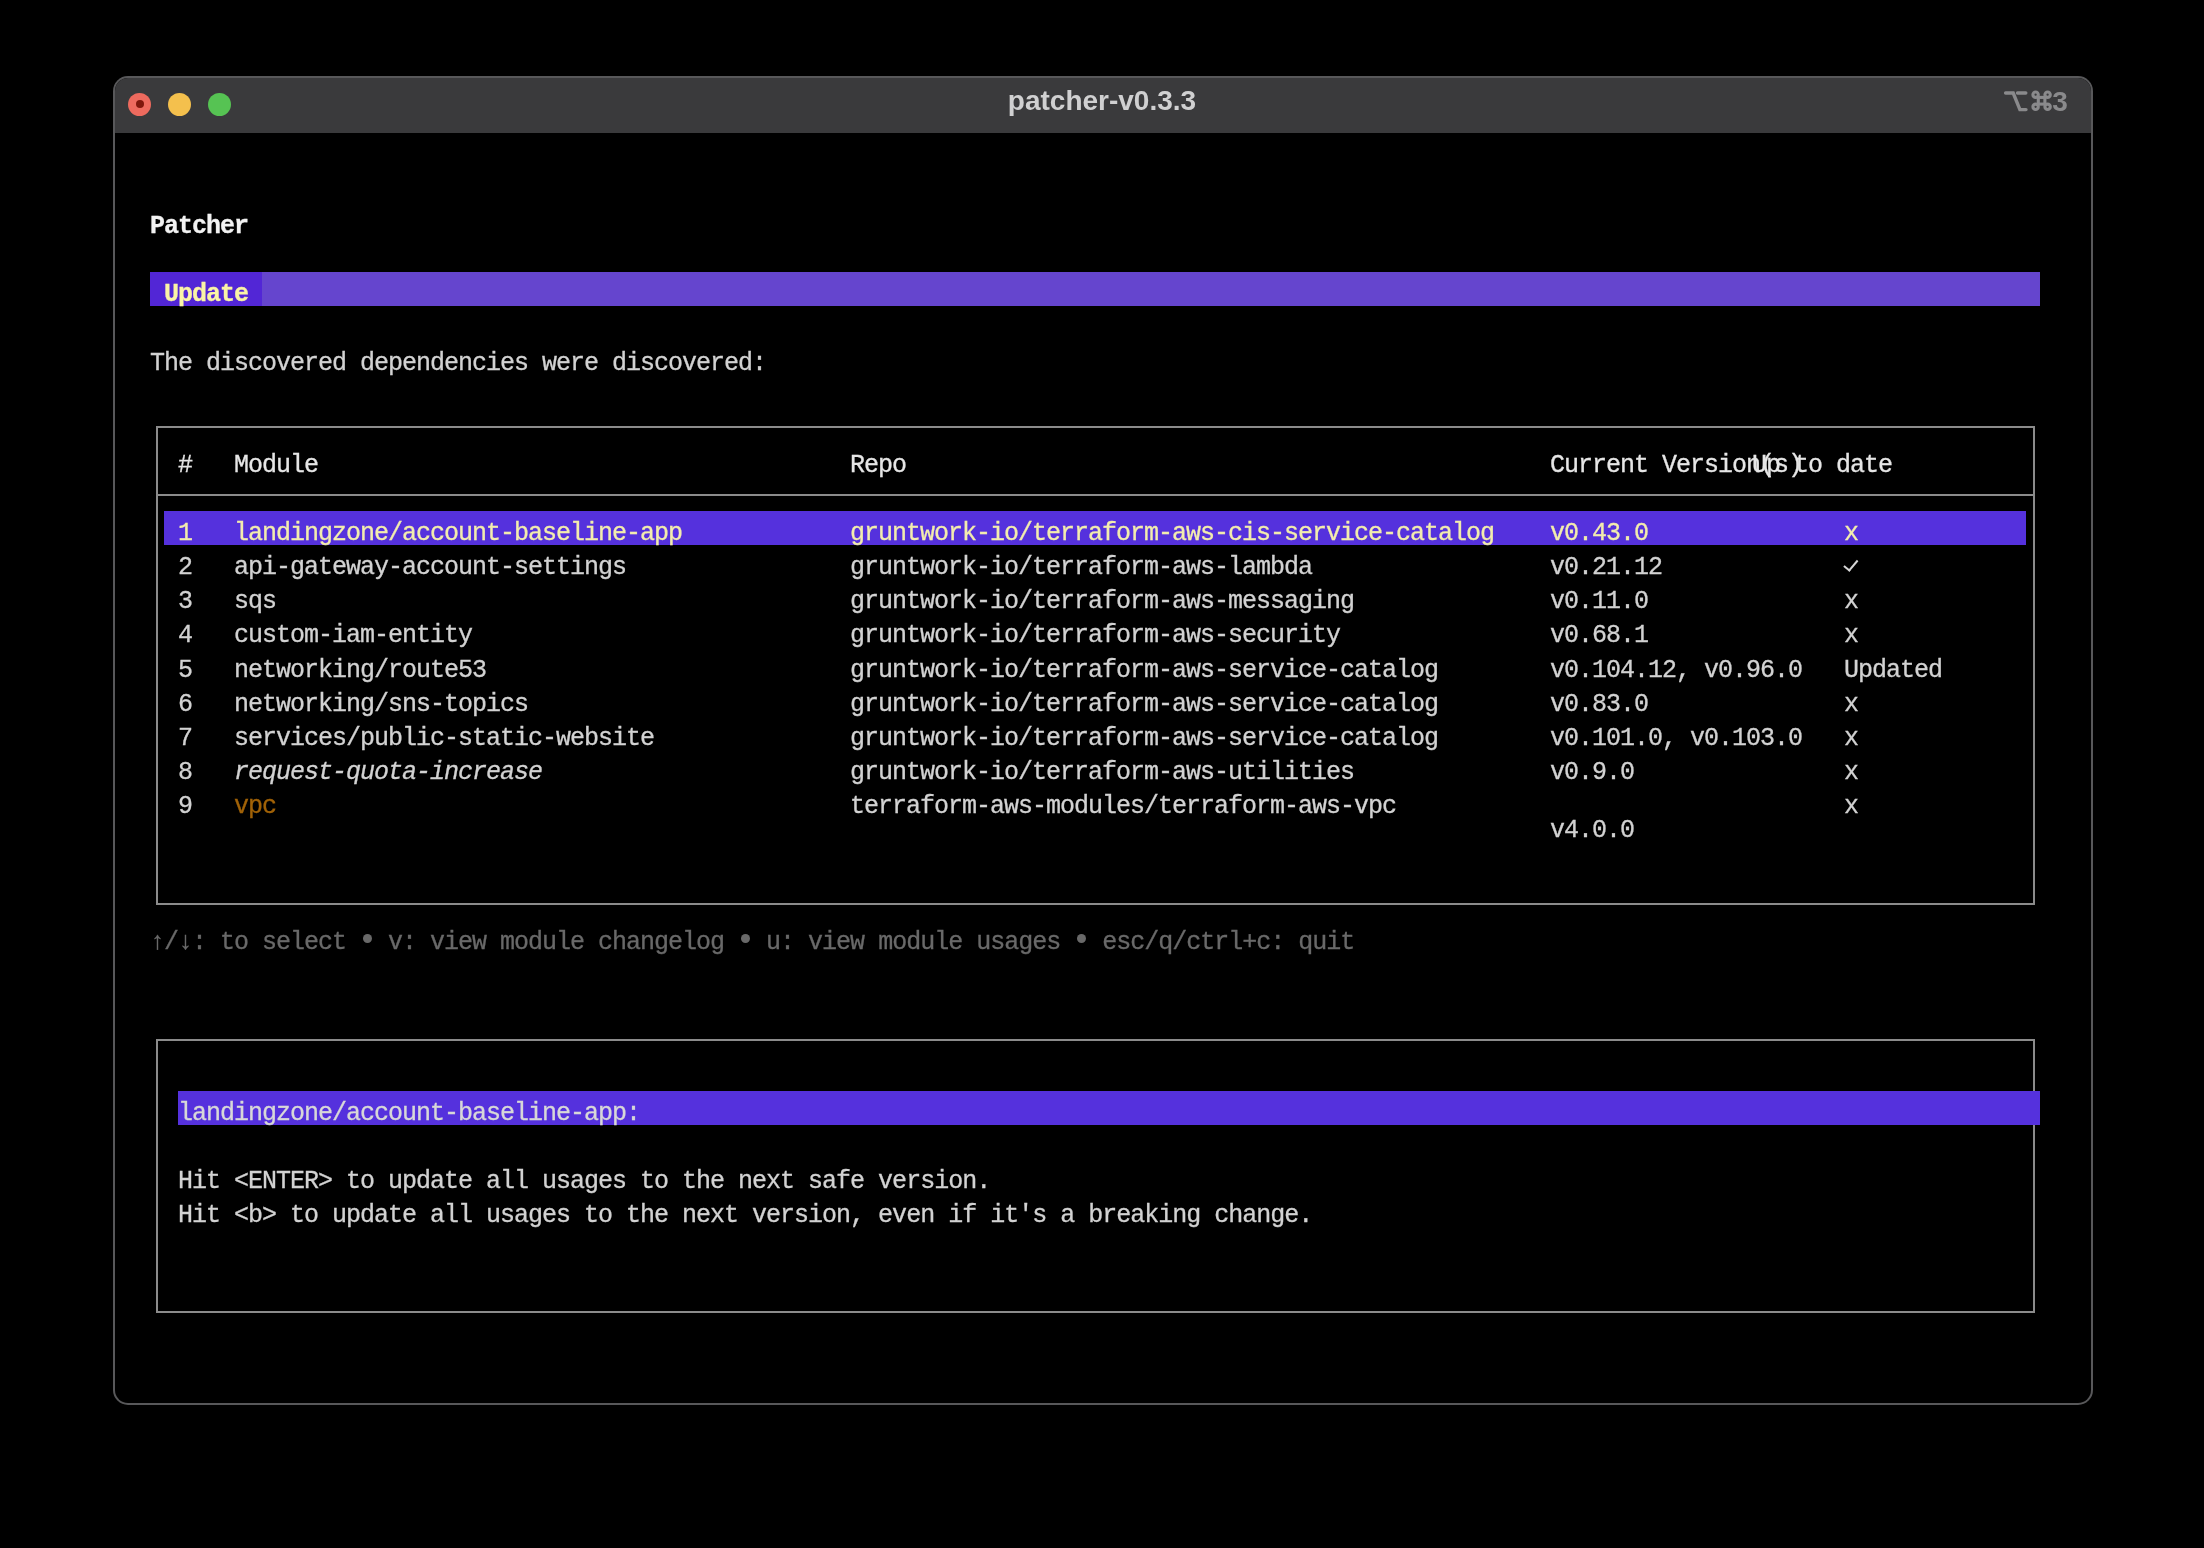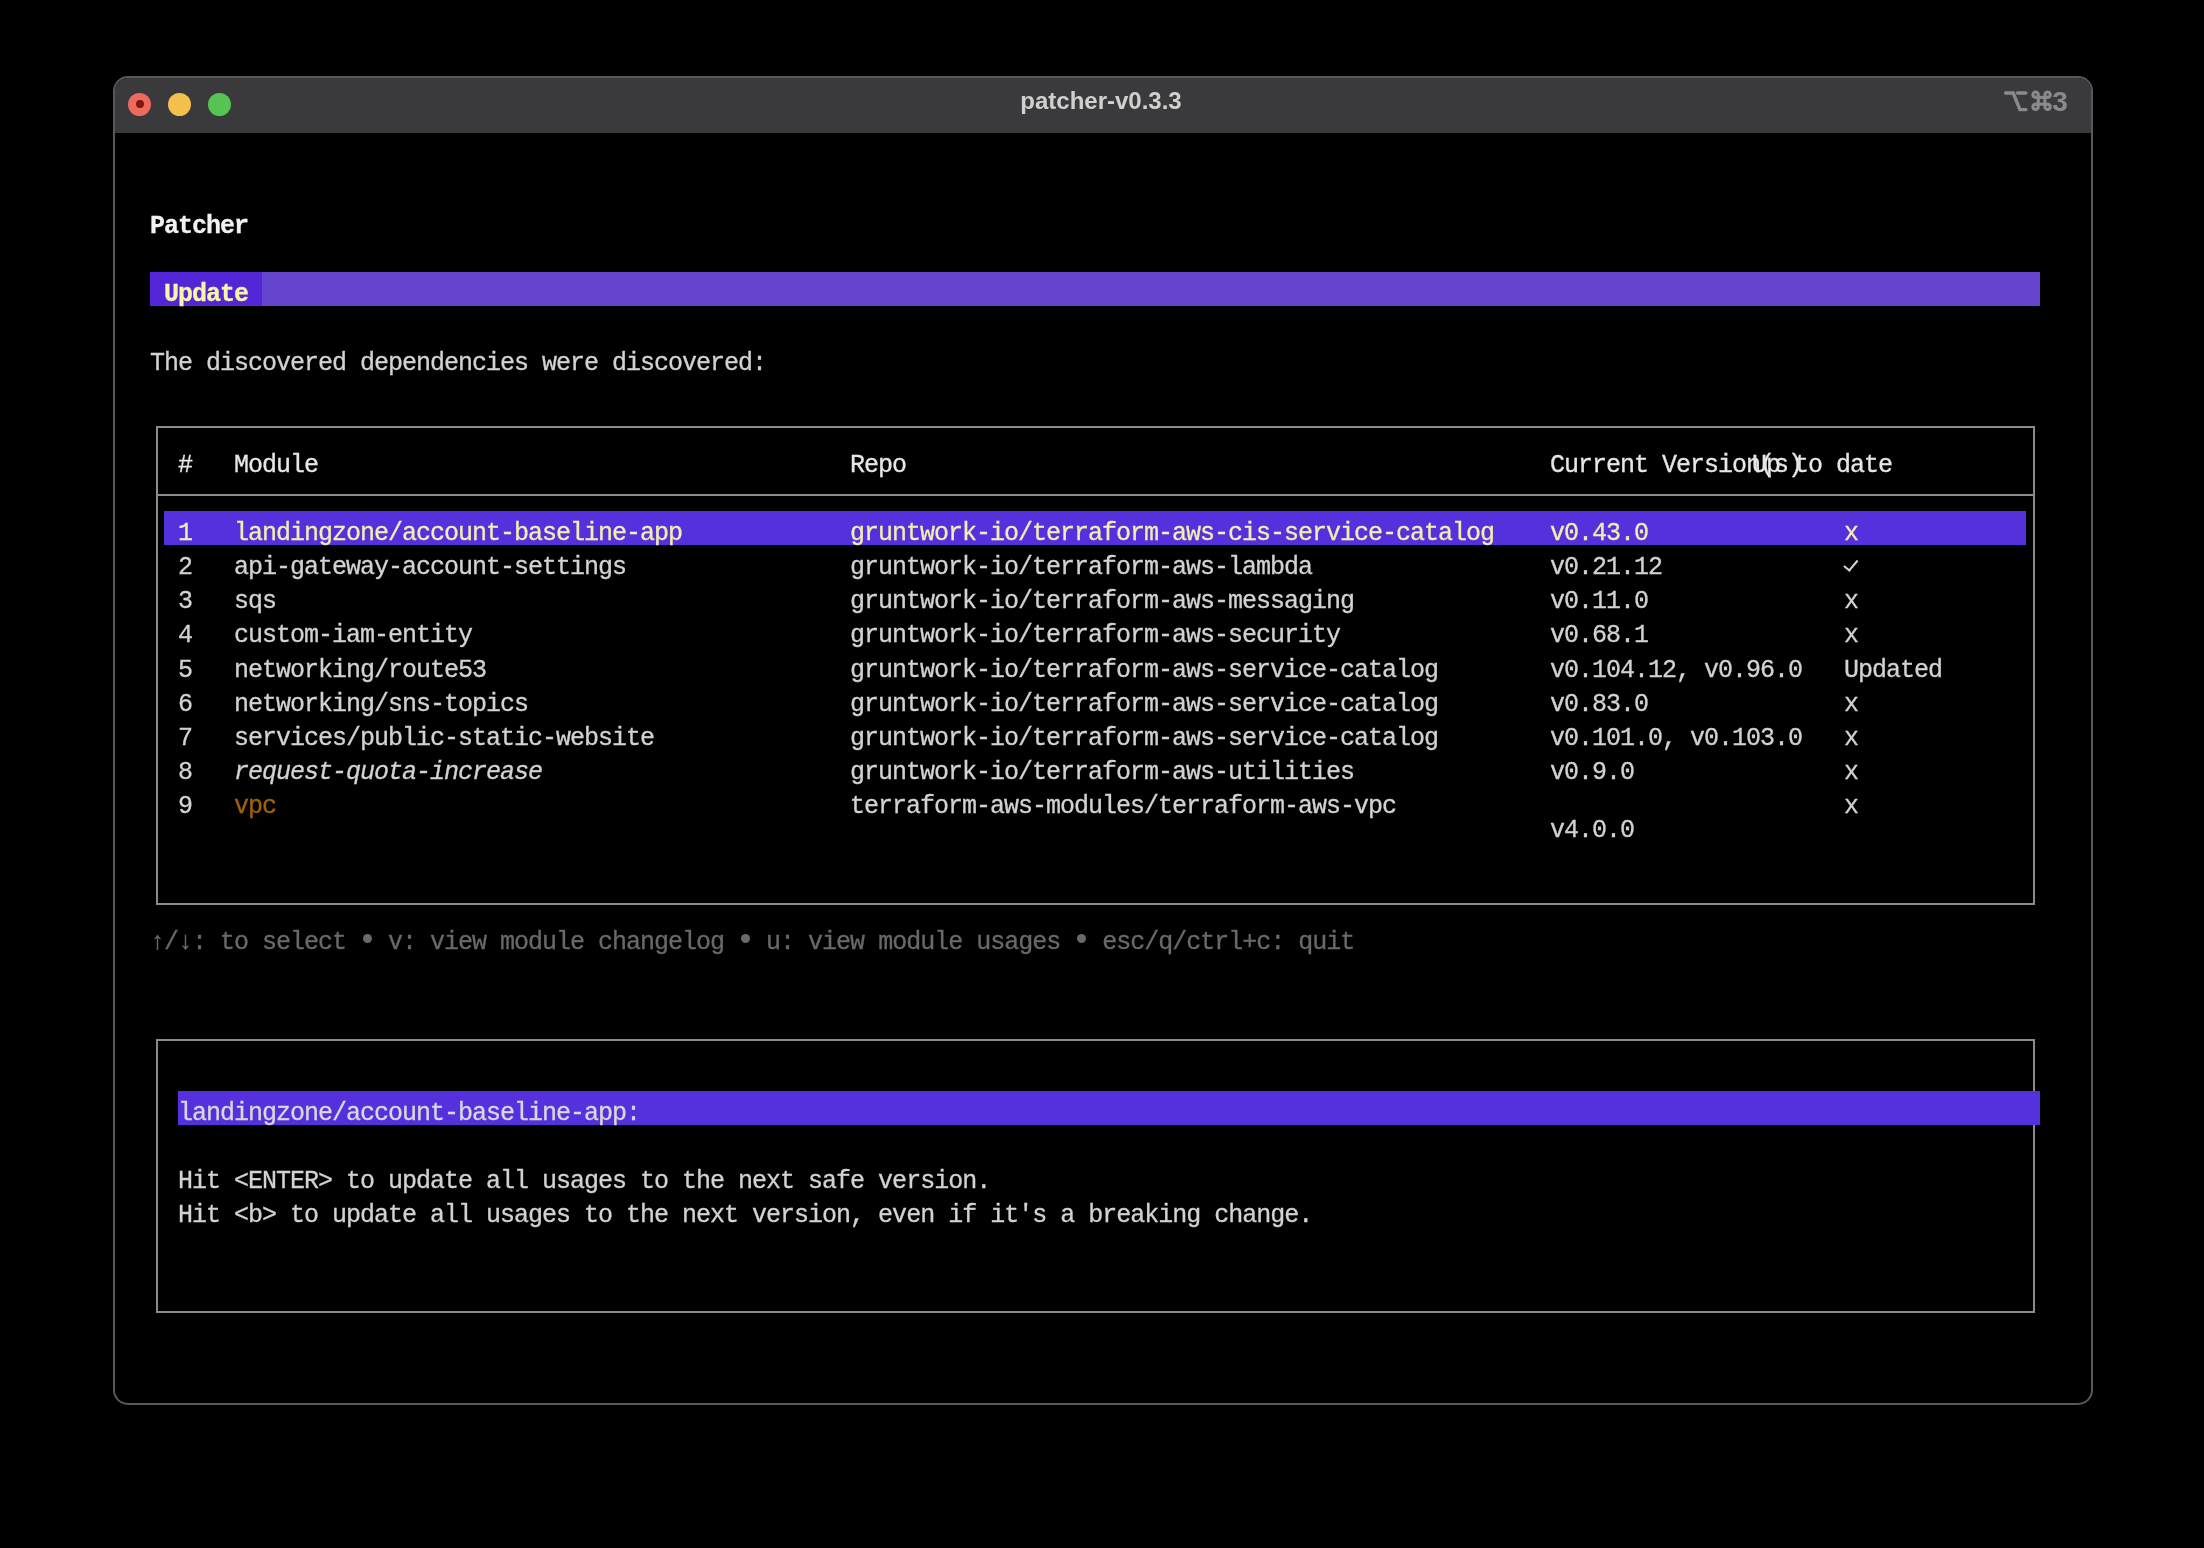--- a/index.html
+++ b/index.html
@@ -17,22 +17,22 @@
      transform:rotate(40deg);}
 </style></head>
 <body>
 <div class="win"></div>
 <div class="tbar"></div>
 <div class="lt" style="left:128px;background:#ed6a5e;">
     <span class="dot"></span>
   </div>
 <div class="lt" style="left:168px;background:#f4c04d;"></div>
 <div class="lt" style="left:208px;background:#56c353;"></div>
-<div style="position:absolute;left:104px;top:87px;width:1978px;text-align:center;
-  font-family:'Liberation Sans',sans-serif;font-weight:bold;font-size:24px;line-height:28px;color:#d0d0d1;padding-left:8px;">patcher-v0.3.3</div>
+<div style="position:absolute;left:113px;top:87px;width:1978px;text-align:center;
+  font-family:'Liberation Sans',sans-serif;font-weight:bold;font-size:28px;line-height:28px;color:#d0d0d1;">patcher-v0.3.3</div>
 <div style="position:absolute;left:2003px;top:86px;width:80px;height:30px;">
   <svg width="80" height="30" viewBox="0 0 80 30">
     <g stroke="#8a8a8c" fill="none" stroke-linecap="round">
       <path d="M2.6 7 H10.2 L16.9 23.6 H23" stroke-width="3.4"></path>
       <path d="M14.5 7 H22.8" stroke-width="3.4"></path>
       <g stroke-width="3.1">
         <circle cx="32.6" cy="8.7" r="2.7"></circle>
         <circle cx="44.6" cy="8.7" r="2.7"></circle>
         <circle cx="32.6" cy="20.8" r="2.7"></circle>
         <circle cx="44.6" cy="20.8" r="2.7"></circle>

